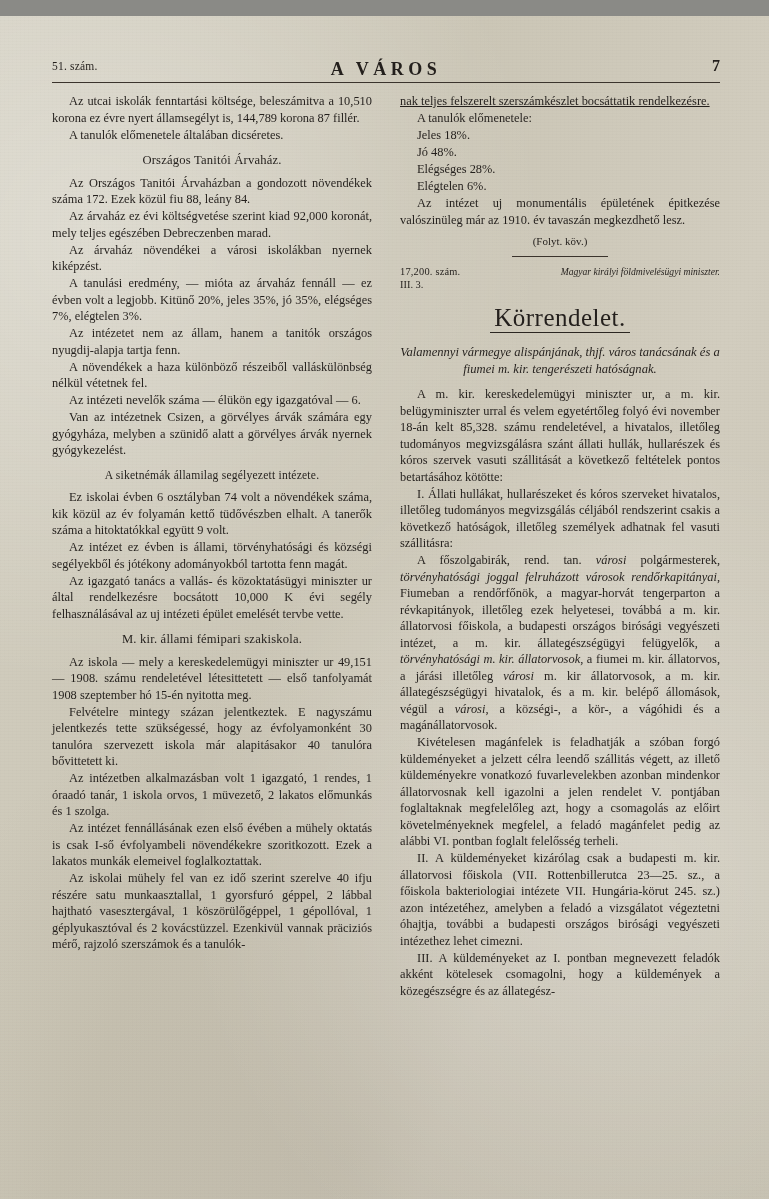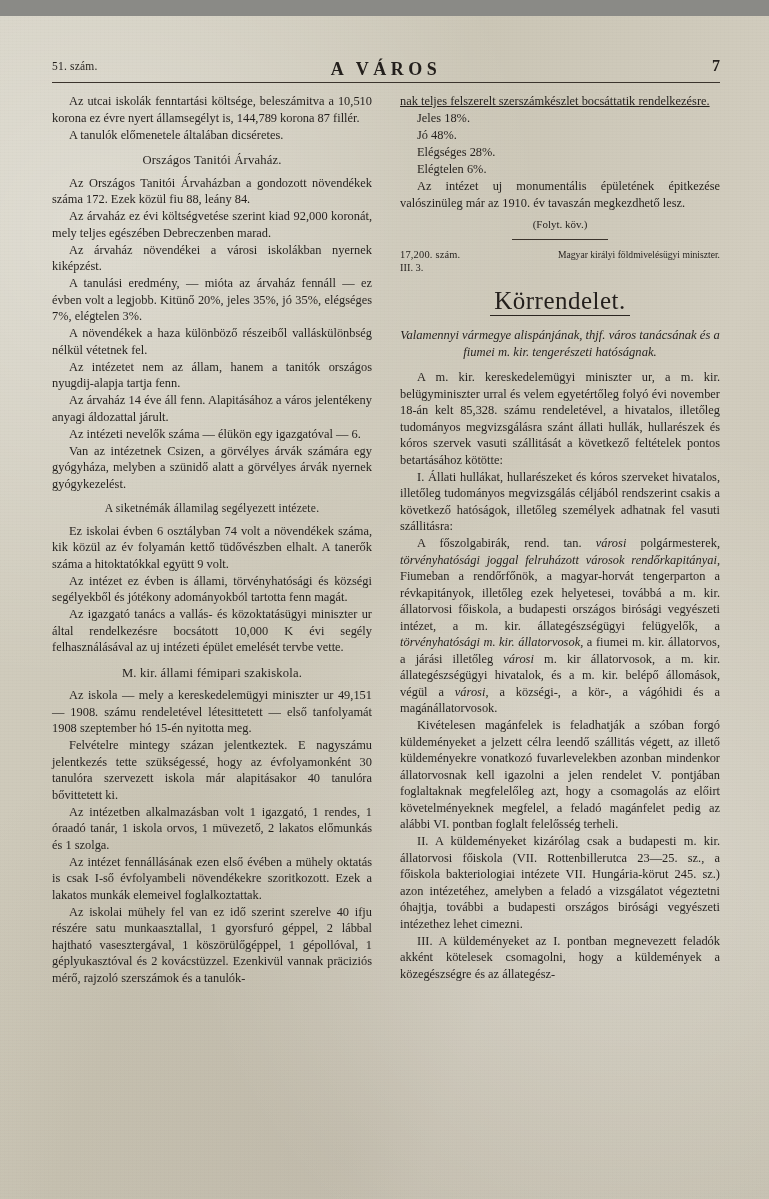--- a/index.html
+++ b/index.html
@@ -113,20 +113,21 @@
     font-size: 10.4px;
     margin: 4px 0 6px 0;
     line-height: 1.25;
   }
   .meta-left { width: 118px; }
   .meta-left .l1 { letter-spacing: 0.2px; font-family: Liberation Serif, serif; }
   .meta-right {
     text-align: right;
     font-size: 9.6px;
     padding-top: 1px;
+    font-style: italic;
   }
   .korrendelet {
     text-align: center;
     font-size: 25px;
     margin: 8px 0 9px 0;
     letter-spacing: 0.5px;
     font-family: Liberation Serif, serif;
     border-bottom: 1.5px solid #2b2621;
     display: inline-block;
     padding: 0 4px 1px 4px;
@@ -163,23 +164,22 @@
 
         <p>Az utcai iskolák fenntartási költsége, beleszámitva a 10,510 korona ez évre nyert államsegélyt is, 144,789 korona 87 fillér.</p>
         <p>A tanulók előmenetele általában dicséretes.</p>
 
         <div class="sec-head">Országos Tanitói Árvaház.</div>
 
         <p>Az Országos Tanitói Árvaházban a gondozott növendékek száma 172. Ezek közül fiu 88, leány 84.</p>
         <p>Az árvaház ez évi költségvetése szerint kiad 92,000 koronát, mely teljes egészében Debreczenben marad.</p>
         <p>Az árvaház növendékei a városi iskolákban nyernek kiképzést.</p>
         <p>A tanulási eredmény, — mióta az árvaház fennáll — ez évben volt a legjobb. Kitünő 20%, jeles 35%, jó 35%, elégséges 7%, elégtelen 3%.</p>
+        <p>Az intézetet nem az állam, hanem a tanitók országos nyugdij-alapja tartja fenn.</p>
         <p>A növendékek a haza különböző részeiből valláskülönbség nélkül vétetnek fel.</p>
-        <p>Az intézetet nem az állam, hanem a tanitók országos nyugdij-alapja tartja fenn.</p>
-        <p>Az árvaház 14 éve áll fenn. Alapitásához a város jelentékeny anyagi áldozattal járult.</p>
         <p>Az intézeti nevelők száma — élükön egy igazgatóval — 6.</p>
         <p>Van az intézetnek Csizen, a görvélyes árvák számára egy gyógyháza, melyben a szünidő alatt a görvélyes árvák nyernek gyógykezelést.</p>
 
         <div class="sec-head small">A siketnémák államilag segélyezett intézete.</div>
 
         <p>Ez iskolai évben 6 osztályban 74 volt a növendékek száma, kik közül az év folyamán kettő tüdővészben elhalt. A tanerők száma a hitoktatókkal együtt 9 volt.</p>
         <p>Az intézet ez évben is állami, törvényhatósági és községi segélyekből és jótékony adományokból tartotta fenn magát.</p>
         <p>Az igazgató tanács a vallás- és közoktatásügyi miniszter ur által rendelkezésre bocsátott 10,000 K évi segély felhasználásával az uj intézeti épület emelését tervbe vette.</p>
 
         <div class="sec-head">M. kir. állami fémipari szakiskola.</div>
@@ -188,20 +188,21 @@
         <p>Felvételre mintegy százan jelentkeztek. E nagyszámu jelentkezés tette szükségessé, hogy az évfolyamonként 30 tanulóra szervezett iskola már alapitásakor 40 tanulóra bővittetett ki.</p>
         <p>Az intézetben alkalmazásban volt 1 igazgató, 1 rendes, 1 óraadó tanár, 1 iskola orvos, 1 müvezető, 2 lakatos előmunkás és 1 szolga.</p>
         <p>Az intézet fennállásának ezen első évében a mühely oktatás is csak I-ső évfolyambeli növendékekre szoritkozott. Ezek a lakatos munkák elemeivel foglalkoztattak.</p>
         <p>Az iskolai mühely fel van ez idő szerint szerelve 40 ifju részére satu munkaasztallal, 1 gyorsfuró géppel, 2 lábbal hajtható vasesztergával, 1 köszörülőgéppel, 1 gépollóval, 1 géplyukasztóval és 2 kovácstüzzel. Ezenkivül vannak präciziós mérő, rajzoló szerszámok és a tanulók-</p>
 
       </div>
 
       <div class="col">
 
         <p class="noind">nak teljes felszerelt szerszámkészlet bocsáttatik rendelkezésre.</p>
+        <p>A tanulók előmenetele:</p>
         <p>Jeles 18%.</p>
         <p>Jó 48%.</p>
         <p>Elégséges 28%.</p>
         <p>Elégtelen 6%.</p>
         <p>Az intézet uj monumentális épületének épitkezése valószinüleg már az 1910. év tavaszán megkezdhető lesz.</p>
 
         <div class="folyt">(Folyt. köv.)</div>
 
         <div class="rule-short"></div>
 

